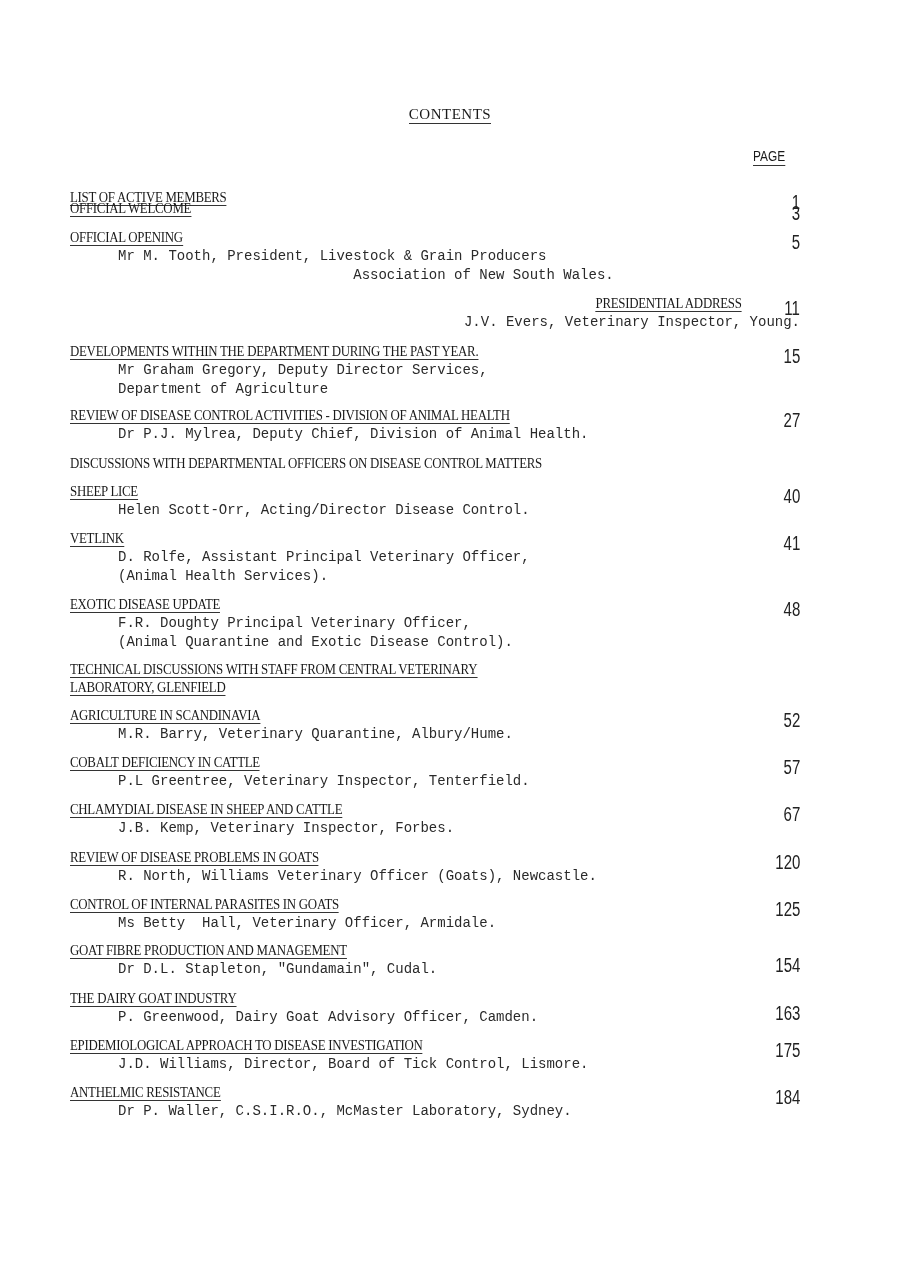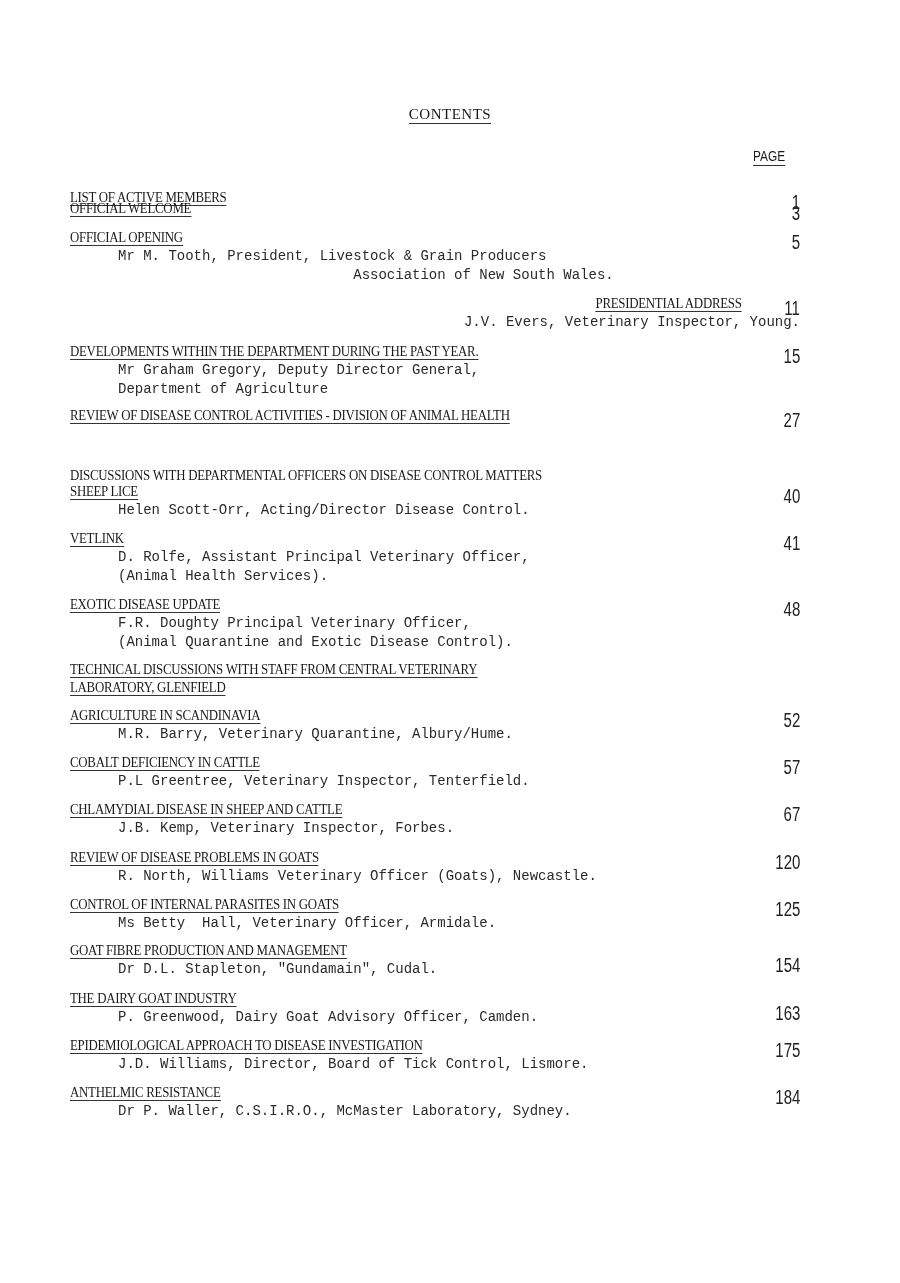--- a/index.html
+++ b/index.html
@@ -42,29 +42,30 @@
       <div class="entry-author">                            Association of New South Wales.</div>
       <div class="entry-page">5</div>
     </div>
     <div class="entry" style="top: 295px; text-align: right;">
       <div class="entry-title"><span>PRESIDENTIAL ADDRESS</span></div>
       <div class="entry-author">J.V. Evers, Veterinary Inspector, Young.</div>
       <div class="entry-page">11</div>
     </div>
     <div class="entry" style="top: 343px;">
       <div class="entry-title"><span>DEVELOPMENTS WITHIN THE DEPARTMENT DURING THE PAST YEAR.</span></div>
-      <div class="entry-author">Mr Graham Gregory, Deputy Director General,</div>
+      <div class="entry-author">Mr Graham Gregory, Deputy Director Services,</div>
       <div class="entry-author">Department of Agriculture</div>
       <div class="entry-page">15</div>
     </div>
     <div class="entry" style="top: 407px;">
       <div class="entry-title"><span>REVIEW OF DISEASE CONTROL ACTIVITIES - DIVISION OF ANIMAL HEALTH</span></div>
+      <div class="entry-author">Dr P.J. Mylrea, Deputy Chief, Division of Animal Health.</div>
       <div class="entry-page">27</div>
     </div>
-    <div class="entry" style="top: 455px; margin-top: 12px;">
+    <div class="entry" style="top: 455px;">
       <div class="entry-title plain"><span>DISCUSSIONS WITH DEPARTMENTAL OFFICERS ON DISEASE CONTROL MATTERS</span></div>
     </div>
     <div class="entry" style="top: 483px;">
       <div class="entry-title"><span>SHEEP LICE</span></div>
       <div class="entry-author">Helen Scott-Orr, Acting/Director Disease Control.</div>
       <div class="entry-page">40</div>
     </div>
     <div class="entry" style="top: 530px;">
       <div class="entry-title"><span>VETLINK</span></div>
       <div class="entry-author">D. Rolfe, Assistant Principal Veterinary Officer,</div>

